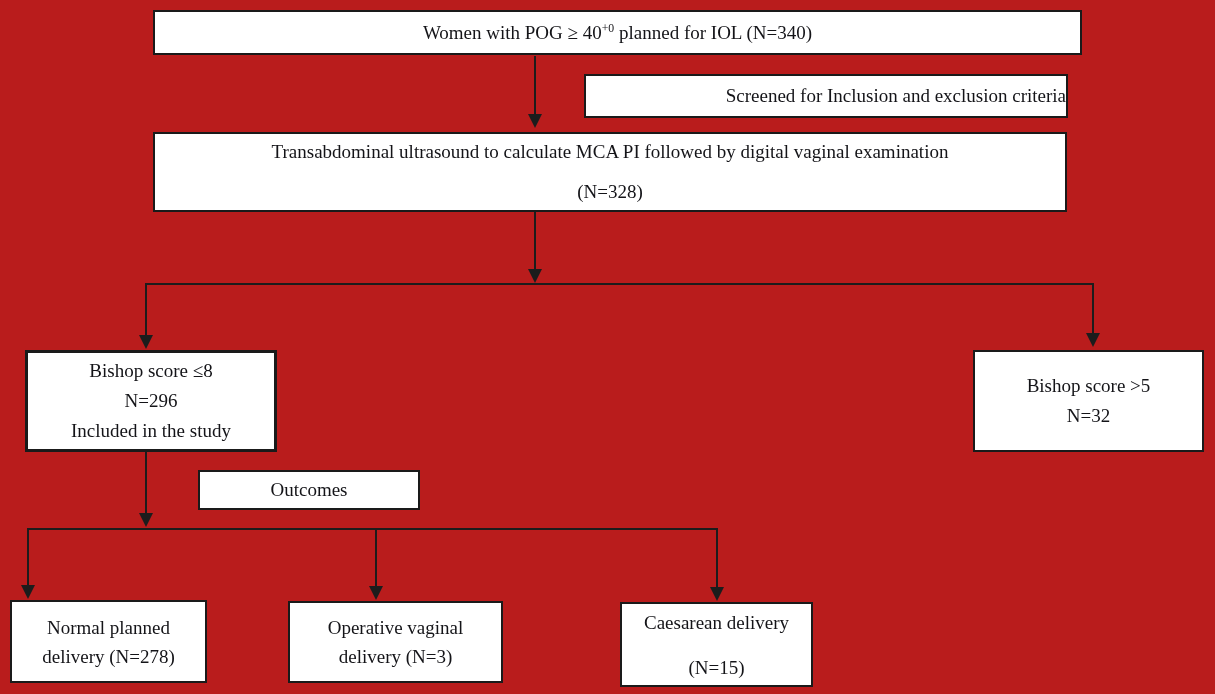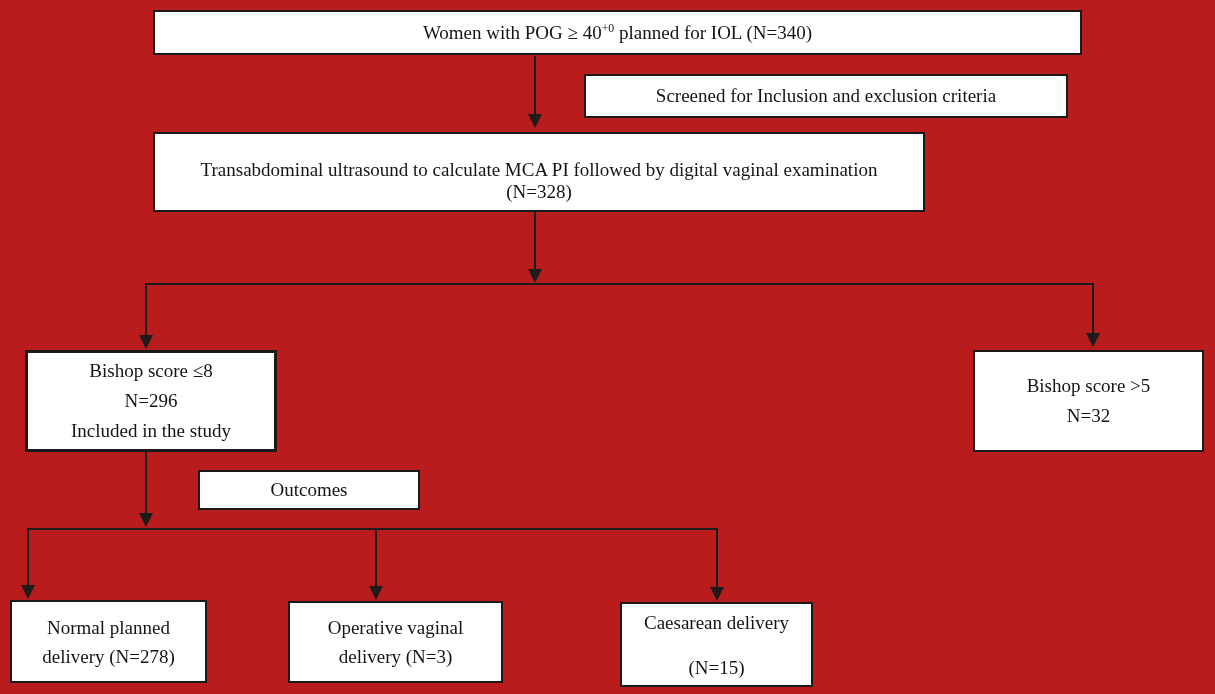--- a/index.html
+++ b/index.html
@@ -25,23 +25,23 @@
     flex-direction: column;
     align-items: center;
     justify-content: center;
     text-align: center;
     font-size: 19px;
     line-height: 30px;
   }
   .box .ln { display: block; white-space: nowrap; }
 
   .box-top        { left: 153px; top: 10px;  width: 929px; height: 45px; }
-  .box-screened   { left: 584px; top: 74px;  width: 484px; height: 44px; }
-  .box-ultrasound { left: 153px; top: 132px; width: 772px; height: 80px;
-                    justify-content: flex-end; padding: 7px 0; line-height: 22px; }
+  .box-screened   { left: 584px; top: 74px;  width: 484px; height: 44px; align-items: flex-end; }
+  .box-ultrasound { left: 153px; top: 132px; width: 914px; height: 80px;
+                    justify-content: space-between; padding: 7px 0; line-height: 22px; }
   .box-included   { left: 25px;  top: 350px; width: 252px; height: 102px; border-width: 3px; line-height: 30px; }
   .box-excluded   { left: 973px; top: 350px; width: 231px; height: 102px; line-height: 30px; }
   .box-outcomes   { left: 198px; top: 470px; width: 222px; height: 40px; }
   .box-normal     { left: 10px;  top: 600px; width: 197px; height: 83px; line-height: 29px; }
   .box-operative  { left: 288px; top: 601px; width: 215px; height: 82px; line-height: 29px; }
   .box-caesarean  { left: 620px; top: 602px; width: 193px; height: 85px; line-height: 29px; gap: 16px; }
 
   sup.gest {
     font-size: 0.62em;
     vertical-align: super;

